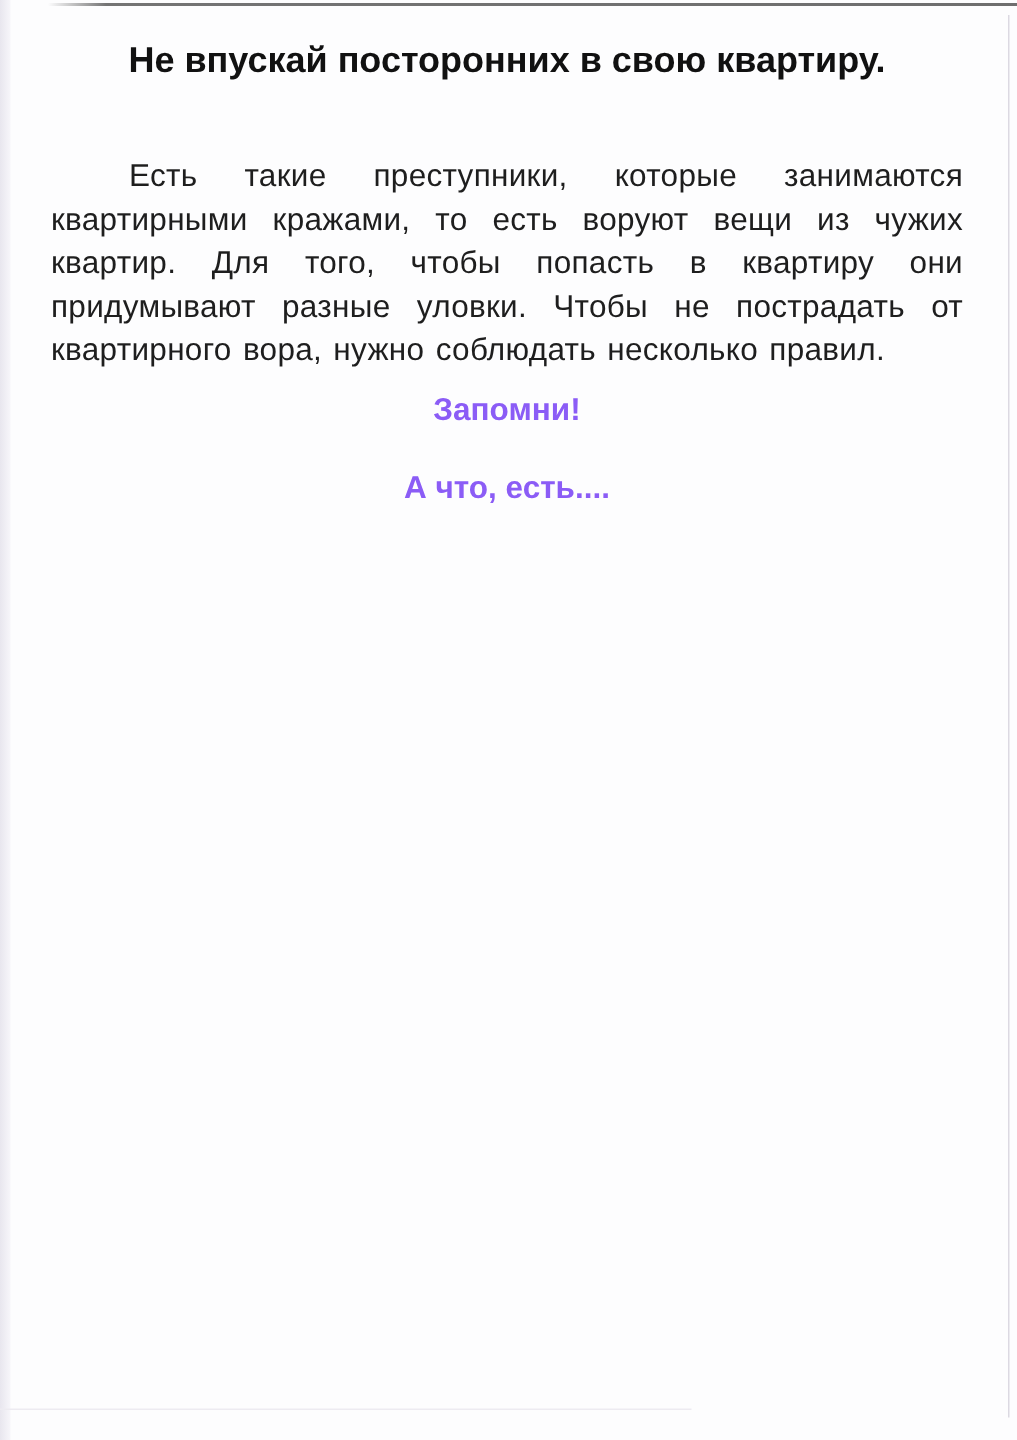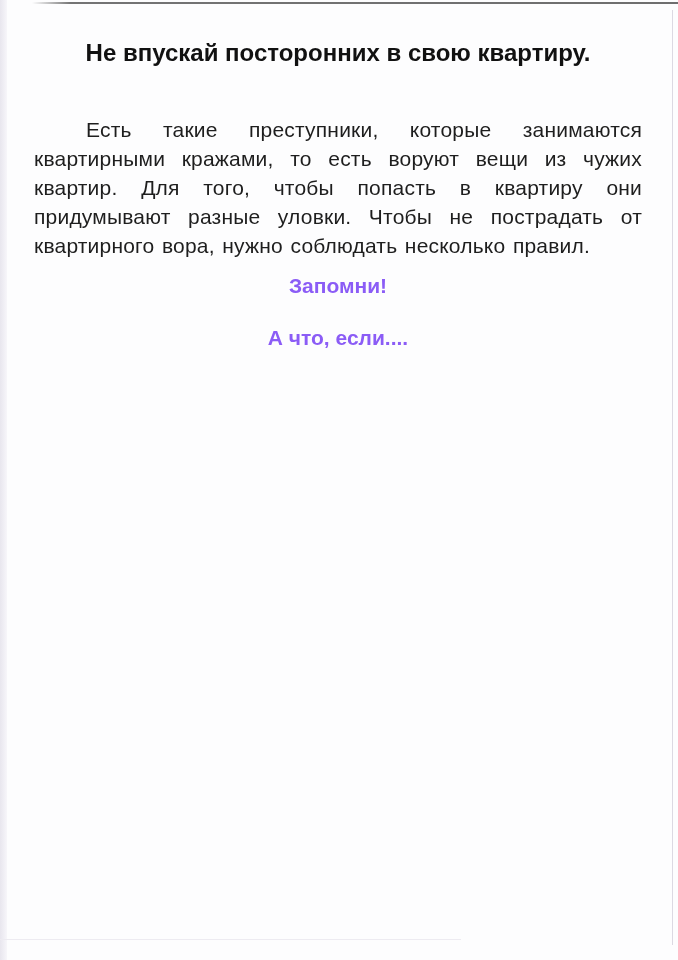--- a/index.html
+++ b/index.html
@@ -49,21 +49,21 @@
   .doc-subtitle {
     margin: 0;
     font-size: 22px;
     line-height: 30px;
     font-style: italic;
     font-weight: 400;
     text-align: center;
     color: #161616;
   }
   .doc-title {
-    margin: 12px;
+    margin: 0;
     font-size: 24px;
     line-height: 34px;
     font-weight: 700;
     text-align: center;
     color: #111111;
   }
   p.body-para {
     margin: 12px;
     font-size: 21px;
     line-height: 29px;
@@ -124,18 +124,18 @@
   <div class="content">
 
 
     <h1 class="doc-title">Не впускай посторонних в свою квартиру.</h1>
 
     <p class="body-para intro">Есть такие преступники, которые занимаются квартирными кражами, то есть воруют вещи из чужих квартир. Для того, чтобы попасть в квартиру они придумывают разные уловки. Чтобы не пострадать от квартирного вора, нужно соблюдать несколько правил.</p>
 
     <h2 class="section-heading remember">Запомни!</h2>
 
 
-    <h2 class="section-heading what-if">А что, если....</h2>
+    <h2 class="section-heading what-if">А что, есть....</h2>
 
 
 
   </div>
 </div>
 
 </body></html>

